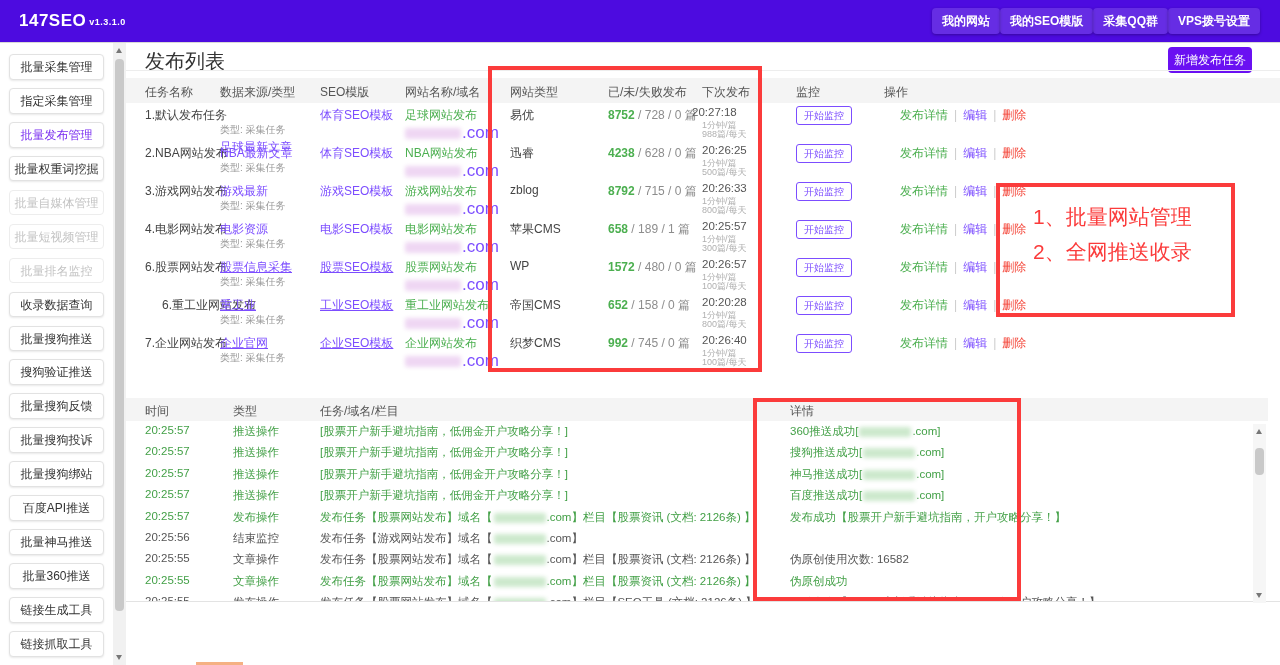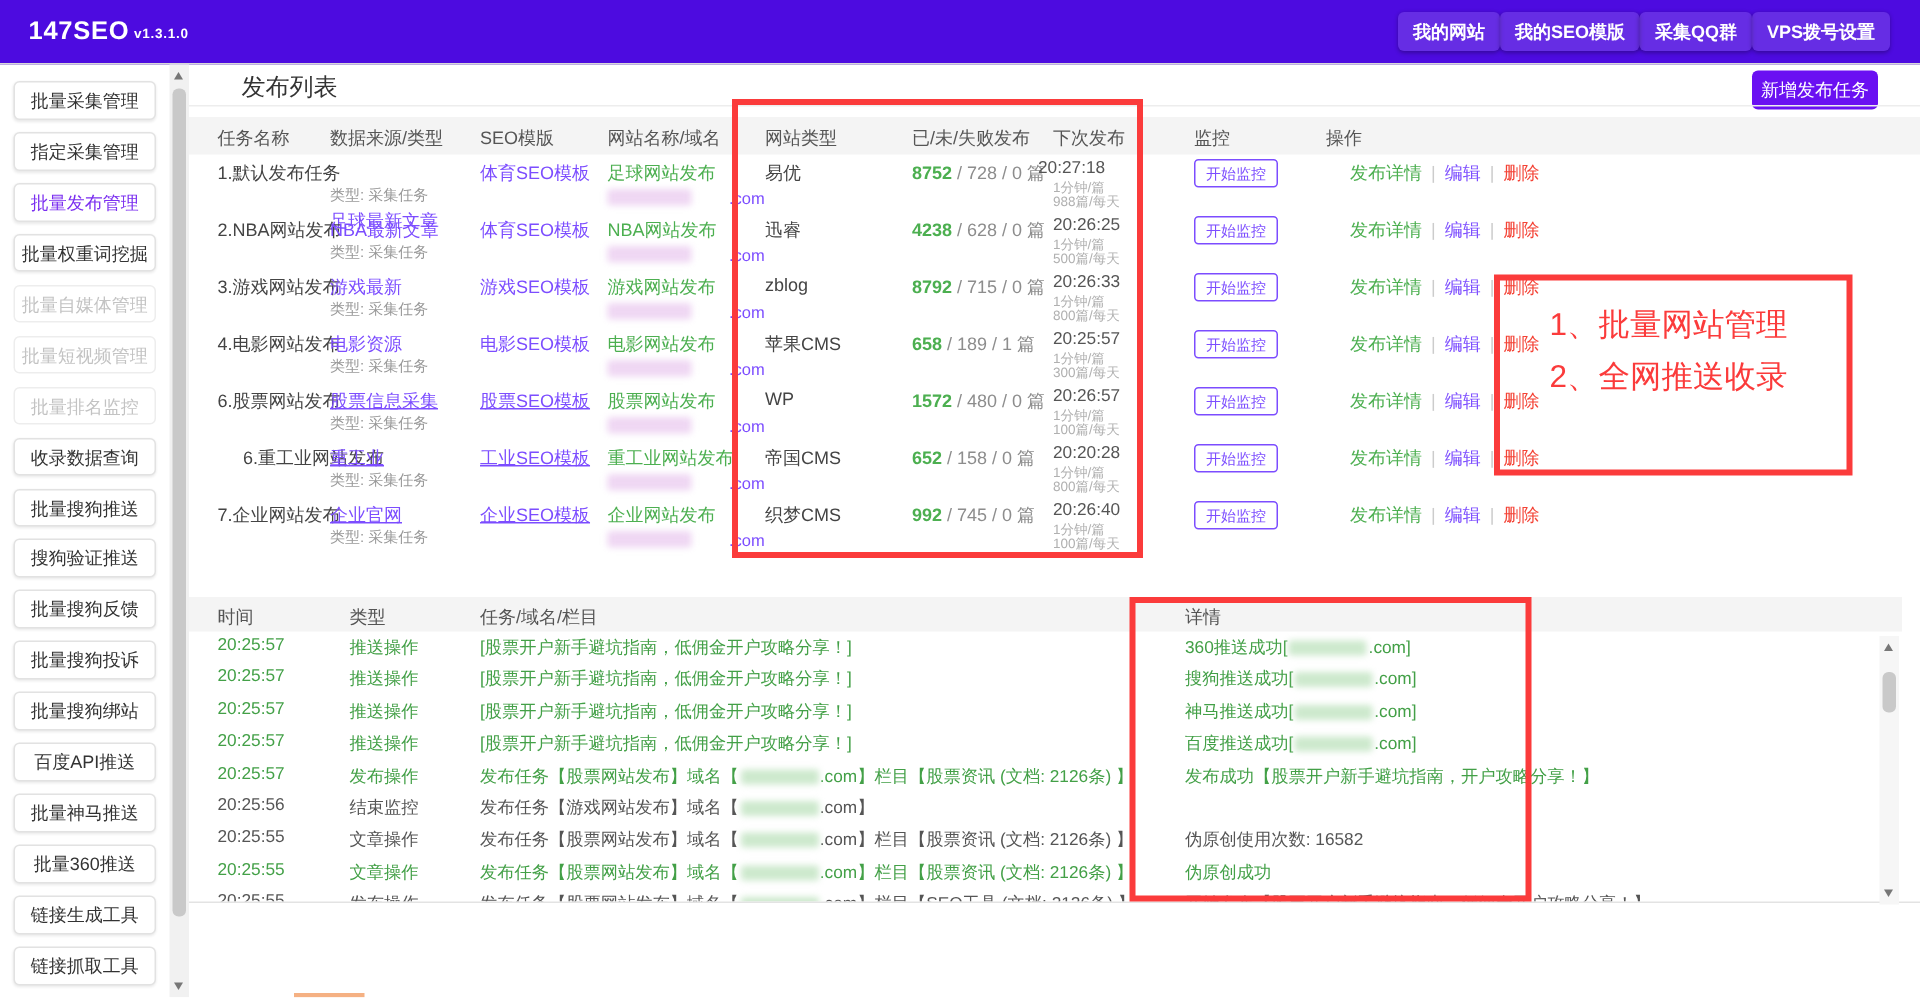--- a/index.html
+++ b/index.html
@@ -24,42 +24,42 @@
   #t2-scroll{left:1253px;top:424px;width:13px;height:179px;background:#f6f6f6;}
   .thumb{position:absolute;left:2px;width:9px;background:#c9c9c9;border-radius:4px;}
   #side-thumb{top:16px;height:552px;}
   #t2-thumb{top:24px;height:27px;}
   .sarr{position:absolute;left:3px;width:0;height:0;border-left:3.5px solid transparent;border-right:3.5px solid transparent;}
   .sarr.up{border-bottom:5px solid #777;}
   .sarr.down{border-top:5px solid #777;}
 
   
   .content-line{position:absolute;left:126px;top:70px;width:1154px;height:1px;background:#ededed;}
-  .page-title{position:absolute;left:145px;top:48px;font-size:16px;color:#333;margin-left:16px;}
+  .page-title{position:absolute;left:145px;top:48px;font-size:20px;color:#333;}
   .new-btn{position:absolute;left:1168px;top:47px;width:84px;height:26px;background:#6A10F2;color:#fff;font-size:12px;border:none;border-radius:4px;cursor:pointer;}
 
   
   .band{position:absolute;left:126px;background:#f4f4f4;}
   #t1-head{top:78px;width:1154px;height:25px;}
   #t2-head{top:398px;width:1142px;height:23px;}
   .th{position:absolute;top:6px;font-size:12px;color:#555;white-space:nowrap;}
   #t2-head .th{top:5px;}
 
   
   #t1-rows{position:absolute;left:126px;top:103px;width:1154px;height:266px;}
   .t1row{position:relative;width:100%;height:38px;}
   .c{position:absolute;white-space:nowrap;}
   .l1{top:4px;font-size:12px;}
   .l2{top:20px;}
   .dark{color:#444;}
   .plink{color:#7C4DFF;text-decoration:none;cursor:pointer;}
   .plink.u{text-decoration:underline;}
   .green{color:#4CAF50;}
   .tiny{font-size:10px;color:#999;}
-  .domtext{font-size:11px;color:#7C4DFF;margin-left:24px;}
+  .domtext{font-size:17px;color:#7C4DFF;}
   .blur-p{display:inline-block;width:56px;height:11px;border-radius:2px;background:#efd7f3;filter:blur(2px);vertical-align:middle;margin-right:1px;}
   .blur-g{display:inline-block;width:52px;height:10px;border-radius:2px;background:#cde9cd;filter:blur(2px);vertical-align:middle;margin:0 1px;}
   .cnt-done{color:#4CAF50;font-weight:bold;font-size:12px;}
   .cnt-rest{color:#8d8d8d;font-size:12px;}
   .next-time{top:3px;font-size:11.5px;color:#555;}
   .next-rate{top:16px;font-size:9px;color:#b0b0b0;}
   .next-daily{top:25px;font-size:9px;color:#b0b0b0;}
   .monitor-btn{position:absolute;top:3px;height:19px;padding:0 7px;background:#fff;border:1px solid #7C4DFF;color:#7C4DFF;font-size:10px;border-radius:3px;cursor:pointer;}
   .actions{top:4px;font-size:12px;margin-left:16px;}
   .act{text-decoration:none;cursor:pointer;}

